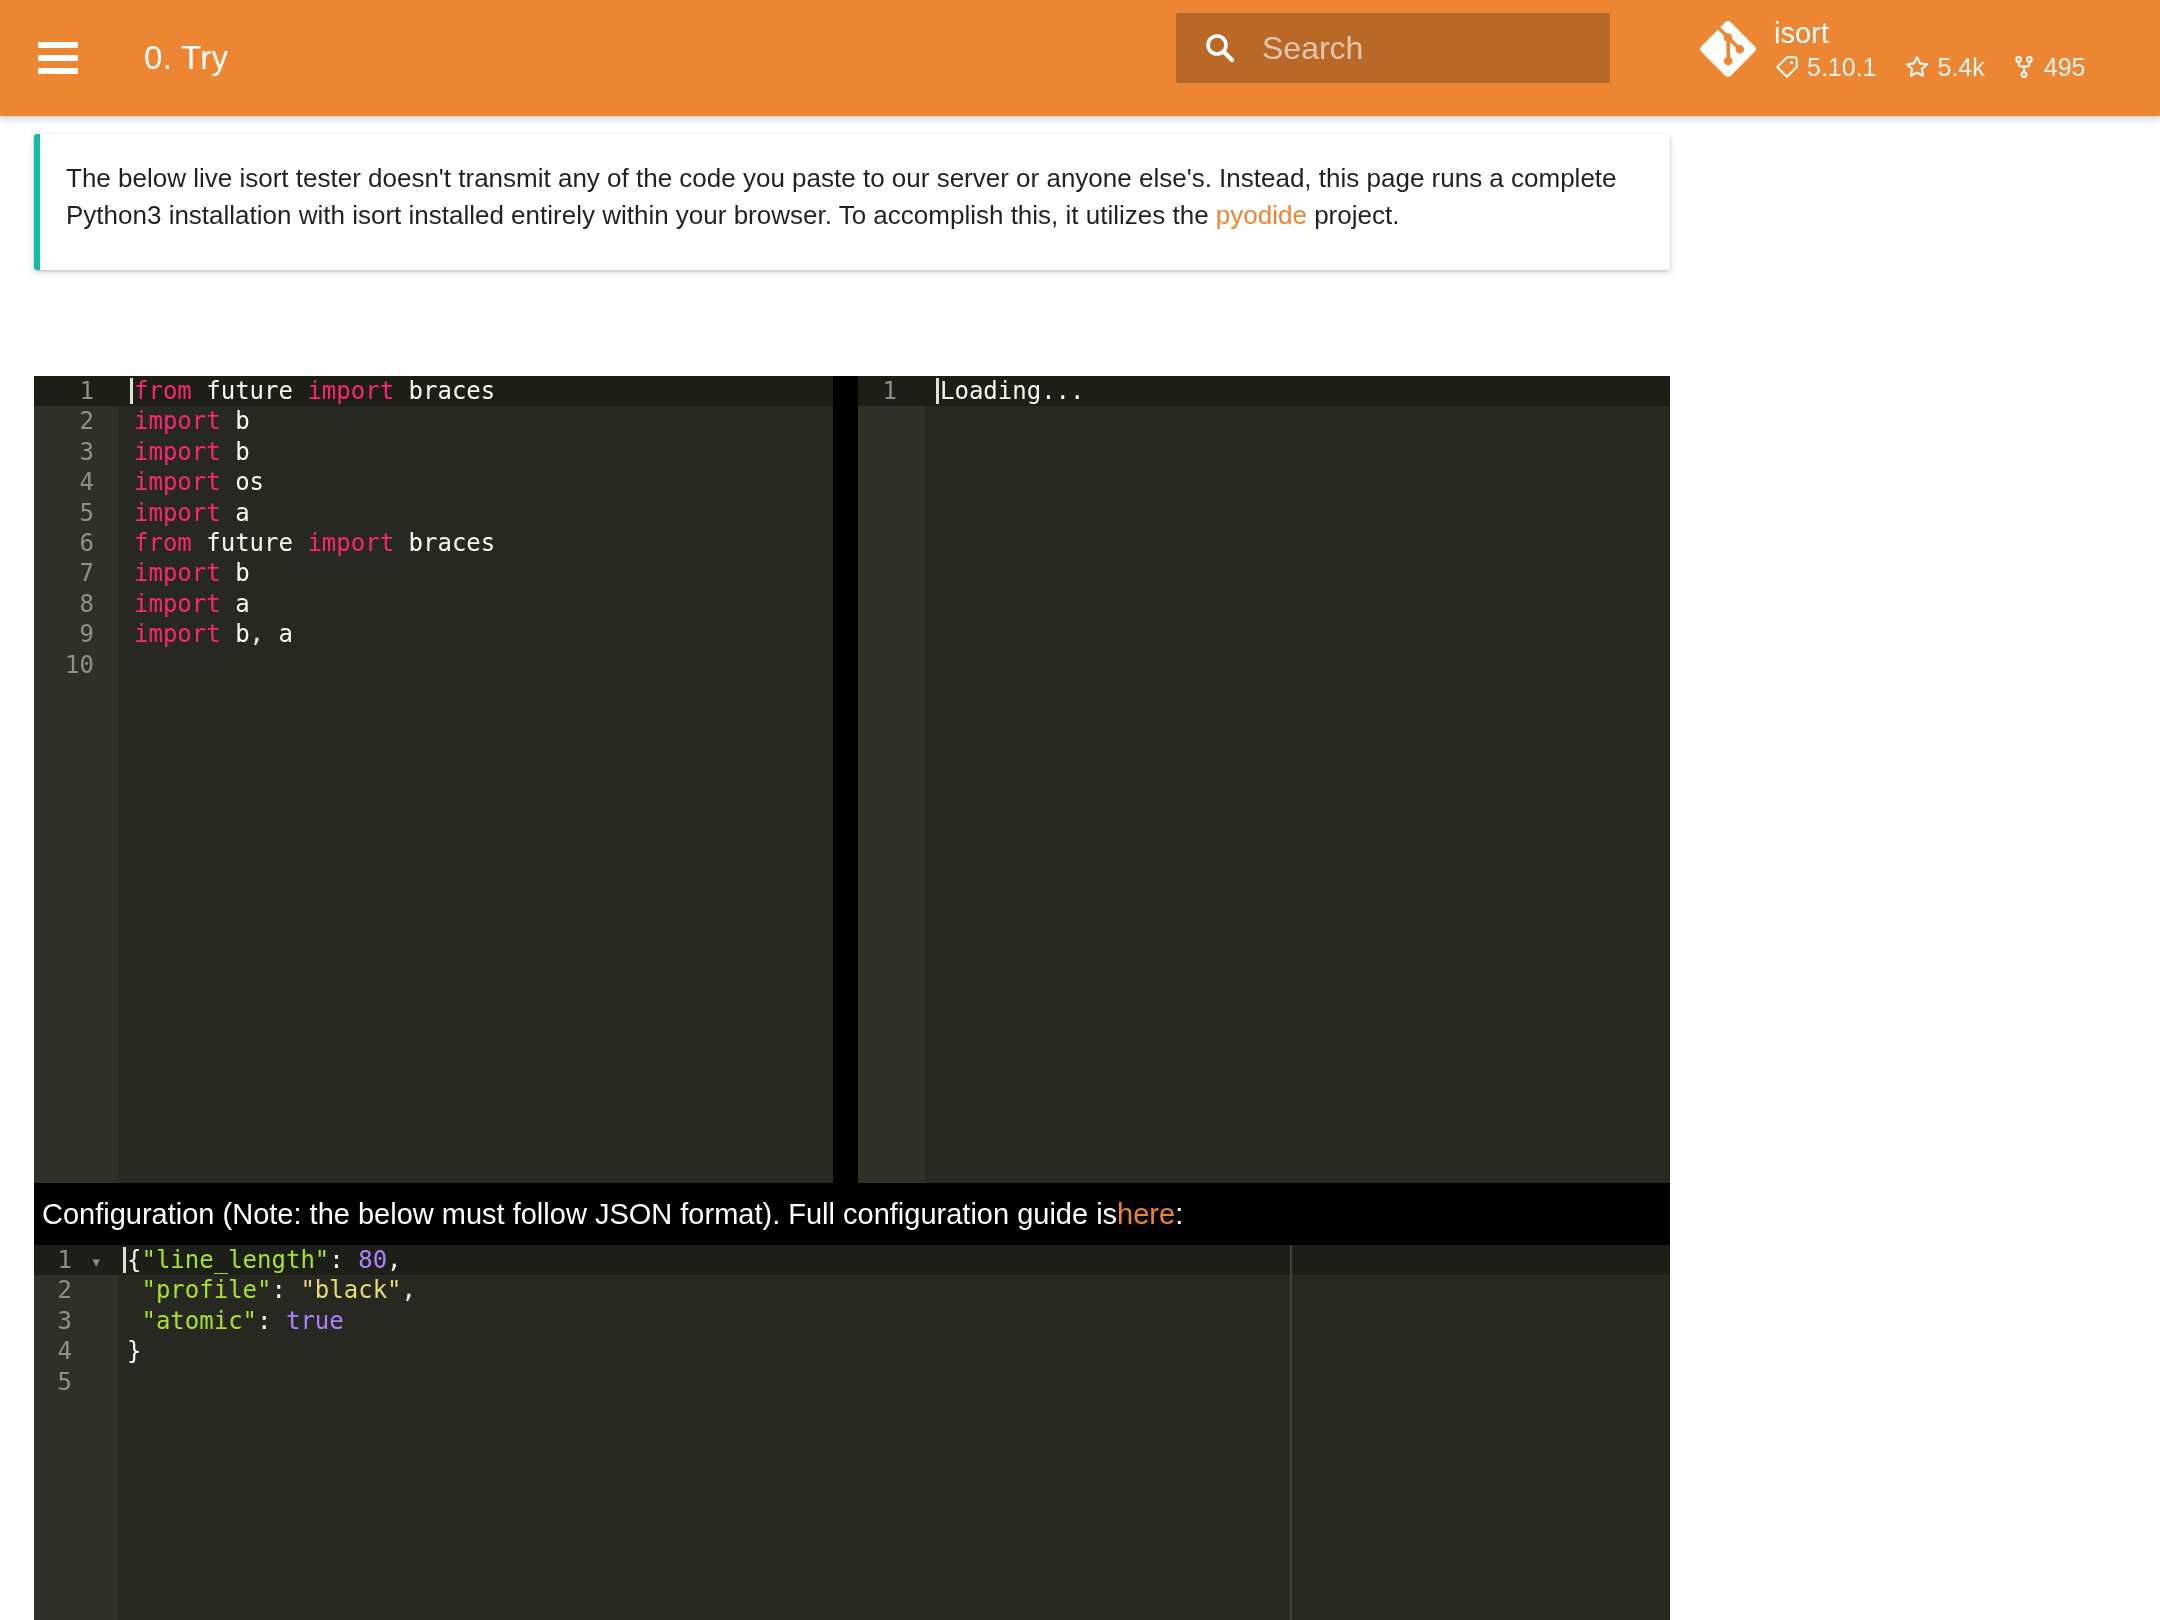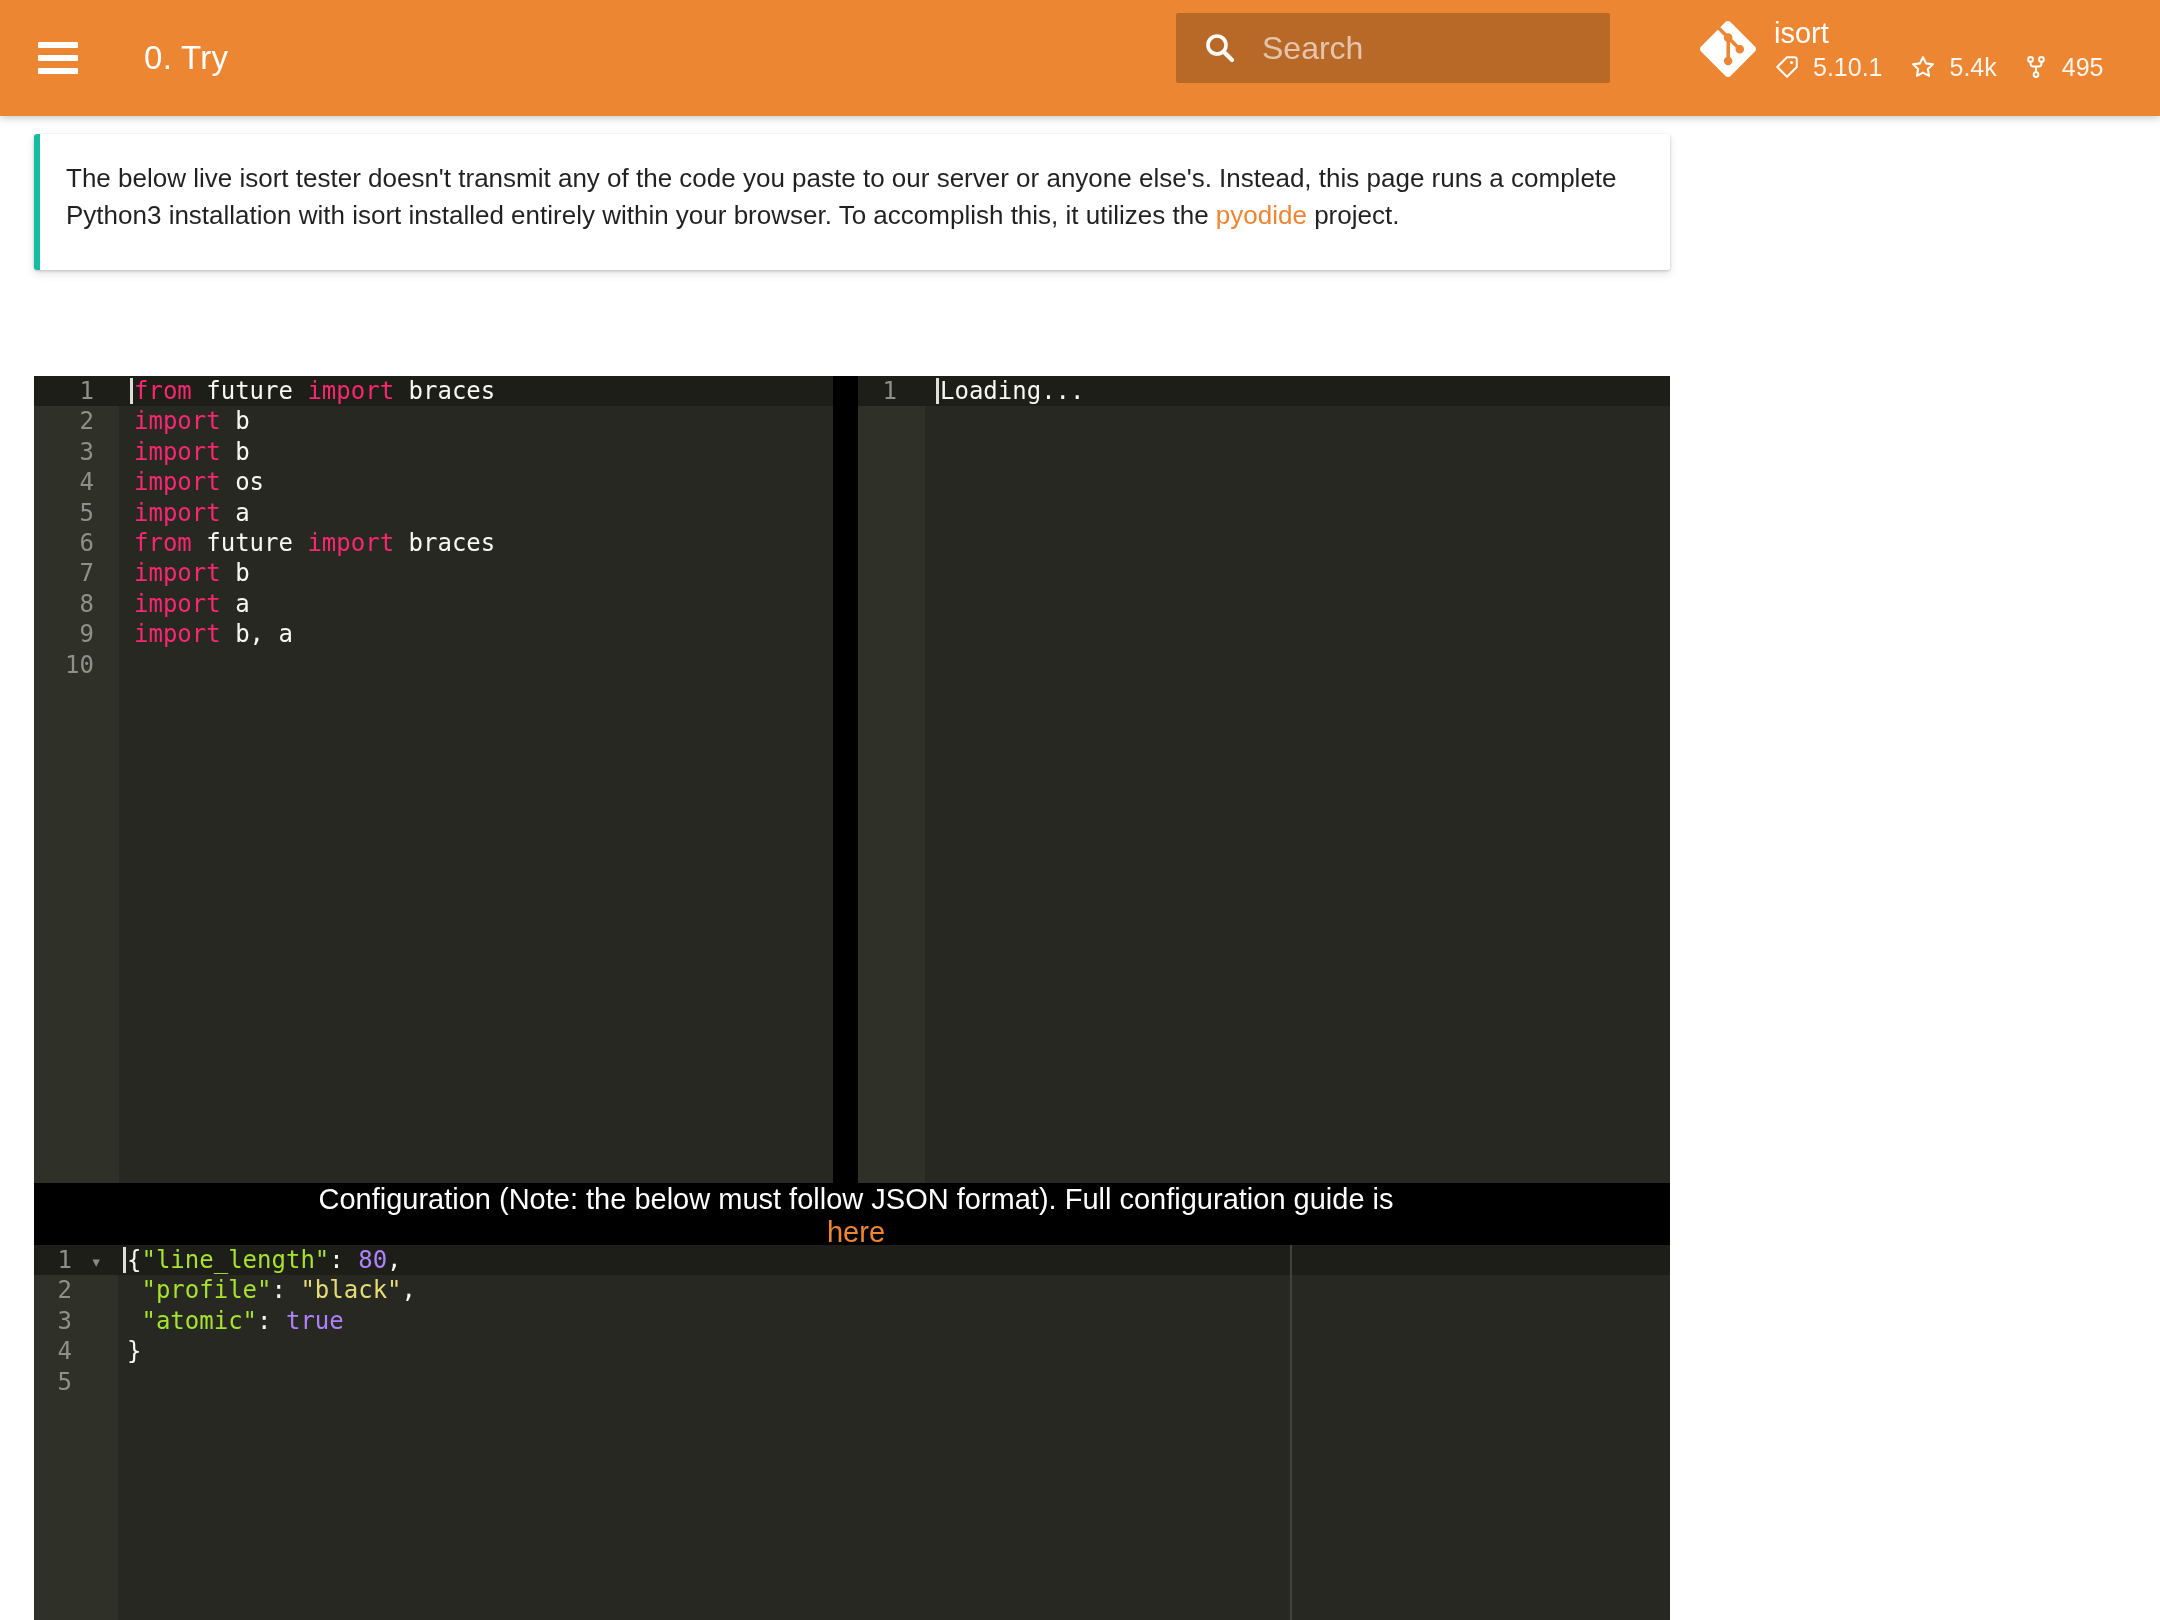--- a/index.html
+++ b/index.html
@@ -38,21 +38,21 @@
     font-size:32px;margin-left:22px;width:330px;font-family:"Liberation Sans",sans-serif;
   }
   .search input::placeholder{color:rgba(255,255,255,.62);}
   .repo{
     position:absolute;left:1700px;top:0;height:98px;display:flex;align-items:center;
     color:#fff;text-decoration:none;cursor:pointer;
   }
   .repo-text{margin-left:18px;}
   .repo-name{font-size:29px;line-height:32px;}
   .repo-facts{display:flex;align-items:center;gap:26px;font-size:25px;margin-top:4px;color:rgba(255,255,255,.92);}
-  .fact{display:flex;align-items:center;gap:13px;}
+  .fact{display:flex;align-items:center;gap:7px;}
 
   
   .admonition{
     position:absolute;left:34px;top:134px;width:1636px;box-sizing:border-box;
     background:#fff;border-left:6px solid var(--adm-accent);border-radius:3px;
     box-shadow:0 1px 3px rgba(0,0,0,.2),0 4px 10px rgba(0,0,0,.1);
   }
   .adm-title{
     background:var(--adm-title-bg);display:flex;align-items:center;gap:24px;
     padding:20px 30px 20px 32px;font-size:28px;font-weight:700;color:rgba(0,0,0,.87);
@@ -80,21 +80,21 @@
   .c-row{height:30.4px;padding-left:15px;position:relative;}
   .act{background:var(--active-bg);}
   .cursor{position:absolute;left:11px;top:2px;width:3px;height:26px;background:#DFDFD8;}
   .tk-kw{color:var(--kw);} .tk-pl{color:var(--pl);} .tk-key{color:var(--key);}
   .tk-str{color:var(--str);} .tk-num{color:var(--num);}
   .fold{position:absolute;right:16px;top:1px;color:#8a8a85;font-size:19px;}
 
   
   .config-bar{
     position:absolute;left:34px;top:1183px;width:1636px;height:62px;background:#000;
-    color:#fff;font-size:29px;display:flex;align-items:center;box-sizing:border-box;padding-left:8px;flex-direction:column;
+    color:#fff;font-size:29px;display:flex;align-items:center;box-sizing:border-box;padding-left:8px;
   }
   .config-editor{
     position:absolute;left:34px;top:1245px;width:1636px;height:375px;display:flex;
     font-family:"DejaVu Sans Mono",monospace;font-size:24px;line-height:30.4px;overflow:hidden;
   }
   .config-editor .gutter-col{width:84px;}
   .config-editor .g-row{padding-right:46px;}
   .config-editor .c-row{padding-left:9px;}
   .config-editor .cursor{left:5px;}
   .ruler{position:absolute;left:1256px;top:0;bottom:0;width:2px;background:#41433A;}

